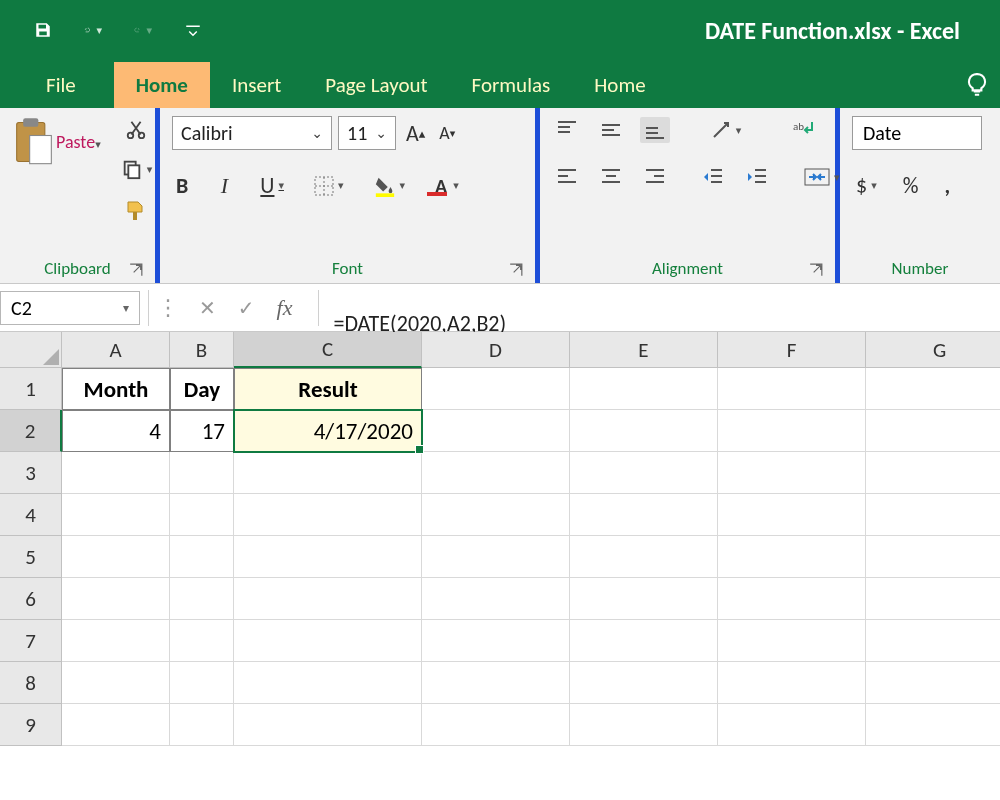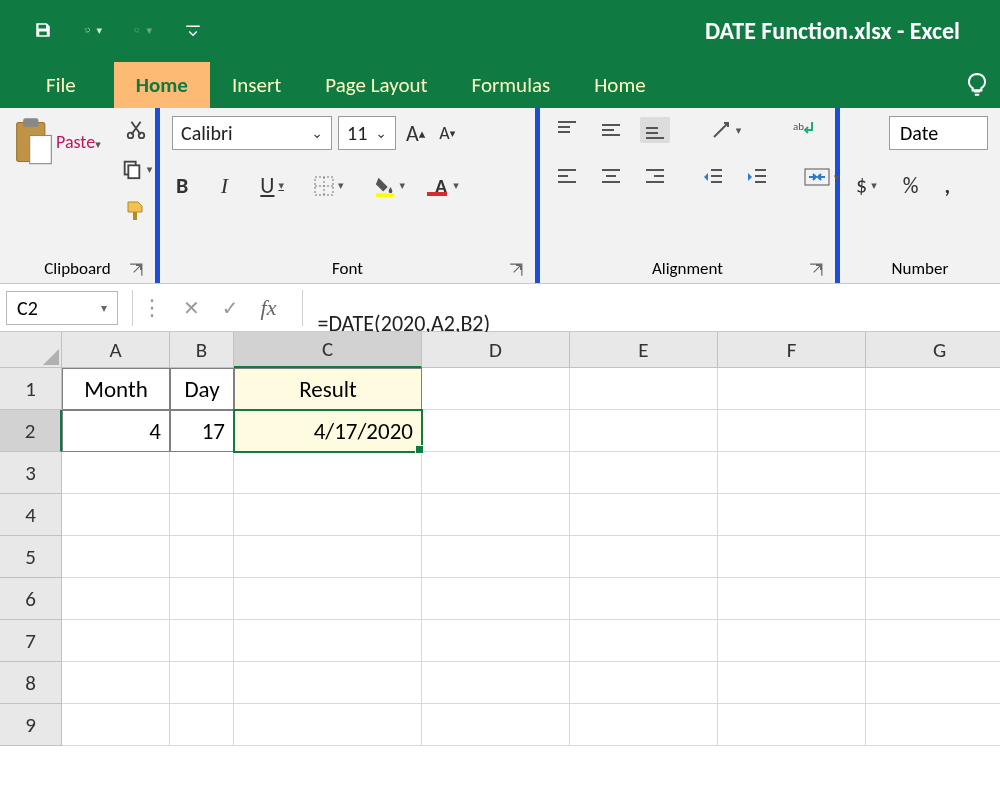--- a/index.html
+++ b/index.html
@@ -15,21 +15,21 @@
   
   .tabs { background: #0f7a41; height: 48px; display: flex; align-items: flex-end; padding-left: 24px; }
   .tab { color: #fef9c3; font-size: 21px; padding: 10px 22px; cursor: pointer; }
   .tab.active { background: #fdba74; color: #0f7a41; font-weight: 700; margin-left: 16px; }
   .tabs .spacer { flex: 1; }
   .tell-me { width: 30px; height: 30px; color: #fff; font-size: 22px; margin-right: 6px; margin-bottom: 6px; }
 
   
   .ribbon { background: #f2f2f2; height: 176px; border-bottom: 1px solid #c9c9c9; display: flex; }
   .group { border-right: 5px solid #1d4ed8; padding: 8px 12px 4px 12px; display: flex; flex-direction: column; }
-  .group .label { text-align: center; font-size: 17px; color: #000000; margin-top: auto; padding-top: 6px; display: flex; align-items: center; justify-content: center; position: relative; }
+  .group .label { text-align: center; font-size: 17px; color: #15803d; margin-top: auto; padding-top: 6px; display: flex; align-items: center; justify-content: center; position: relative; }
   .group .dlaunch { position: absolute; right: 0; bottom: 2px; }
   .row { display: flex; align-items: center; gap: 8px; }
   .btn { display: flex; align-items: center; justify-content: center; padding: 2px 4px; border-radius: 2px; }
   .drop-sm::after { content: "▾"; font-size: 11px; color: #555; margin-left: 4px; }
 
   
   .clipboard { width: 160px; }
   .paste-big { display: flex; flex-direction: row; align-items: center; font-size: 18px; color: #be185d; }
   .paste-big .drop-sm::after { margin-left: 0; }
   .clip-right { display: flex; flex-direction: column; gap: 14px; margin-left: 8px; align-items: center; }
@@ -46,44 +46,44 @@
   .underline-u { text-decoration: underline; }
 
   
   .align { width: 300px; }
   .align .top { gap: 14px; justify-content: space-between; }
   .align .bottom { gap: 14px; margin-top: 20px; }
   .align .aglyph { font-size: 20px; color: #444; }
 
   
   .number { width: 160px; }
-  .number .top { gap: 4px; margin-left: 37px; }
+  .number .top { gap: 4px; }
   .num-combo { background: #fff; border: 1px solid #9a9a9a; height: 34px; display: flex; align-items: center; padding: 0 10px; font-size: 20px; width: 130px; }
   .number .bottom { gap: 18px; margin-top: 20px; font-size: 22px; color: #333; }
 
   
   .fxbar { height: 48px; border-bottom: 1px solid #c9c9c9; display: flex; align-items: center; background: #fff; }
-  .namebox { width: 112px; height: 34px; border: 1px solid #b7b7b7; margin: 0 6px; display: flex; align-items: center; padding: 0 10px; font-size: 20px; background: #fff; }
+  .namebox { width: 140px; height: 34px; border: 1px solid #b7b7b7; margin: 0 0; display: flex; align-items: center; padding: 0 10px; font-size: 20px; background: #fff; }
   .namebox .chev { margin-left: auto; font-size: 12px; color: #666; }
   .fxsep { width: 1px; height: 36px; background: #d0d0d0; margin: 0 8px; }
   .fxbtns { display: flex; gap: 22px; color: #9a9a9a; font-size: 20px; align-items: center; }
   .fxbtns .dots { font-size: 22px; letter-spacing: -2px; }
   .fxlabel { font-style: italic; font-family: "Times New Roman", serif; font-size: 22px; color: #666; margin: 0 18px 0 22px; }
   .fxinput { flex: 1; font-size: 22px; color: #222; padding-left: 6px; margin-top: 32px; }
 
   
   .grid { display: grid; grid-template-columns: 62px 108px 64px 188px repeat(4, 148px); grid-template-rows: 36px repeat(9, 42px); }
   .hdr { background: #e8e8e8; border-right: 1px solid #c1c1c1; border-bottom: 1px solid #c1c1c1; display: flex; align-items: center; justify-content: center; font-size: 21px; color: #333; }
   .hdr.corner { background: #e8e8e8; position: relative; }
   .hdr.corner::after { content: ""; position: absolute; right: 2px; bottom: 2px; border-style: solid; border-width: 0 0 16px 16px; border-color: transparent transparent #b0b0b0 transparent; }
   .rh { background: #e8e8e8; border-right: 1px solid #c1c1c1; border-bottom: 1px solid #c1c1c1; display: flex; align-items: center; justify-content: center; font-size: 21px; color: #333; }
   .cell { border-right: 1px solid #d9d9d9; border-bottom: 1px solid #d9d9d9; display: flex; align-items: center; font-size: 23px; padding: 0 8px; background: #fff; }
   .cell.tar { justify-content: flex-end; }
   .cell.tac { justify-content: center; }
-  .cell.bold { font-weight: 400; text-align: right; }
+  .cell.bold { font-weight: 700; text-align: right; }
   .hdr.active { background: #d2d2d2; border-bottom: 2px solid #0f7a41; }
   .rh.active { background: #d2d2d2; border-right: 2px solid #0f7a41; }
 
   
   .data-bord { border: 1px solid #808080; }
   .active-cell { background: #fffbe0 !important; position: relative; outline: 2px solid #0f7a41; outline-offset: -1px; z-index: 2; }
   .active-cell::after { content: ""; position: absolute; right: -3px; bottom: -3px; width: 7px; height: 7px; background: #0f7a41; border: 1px solid #fff; }
 
   .hl { background: #fffbe0; }
 

